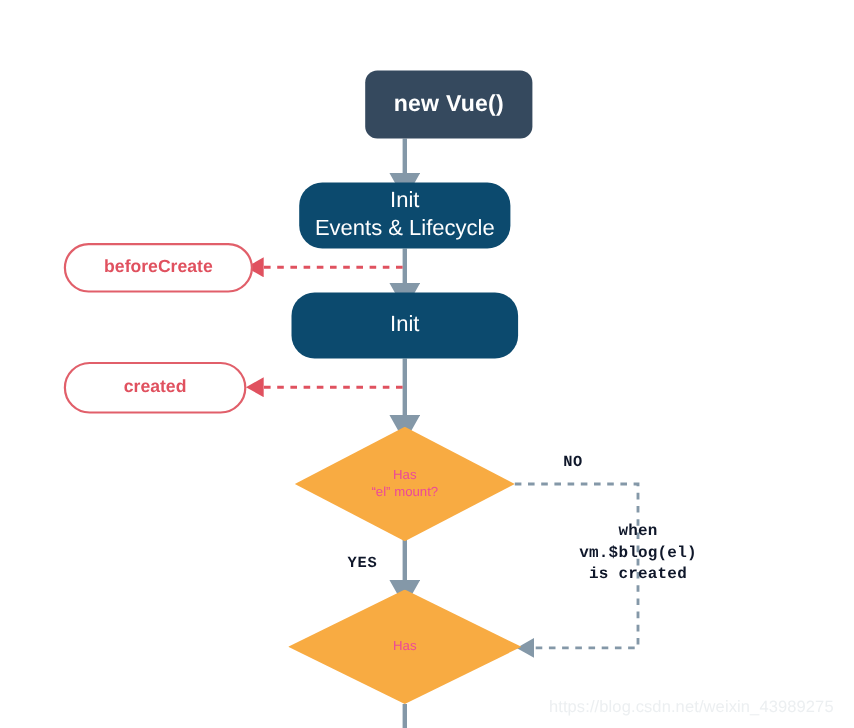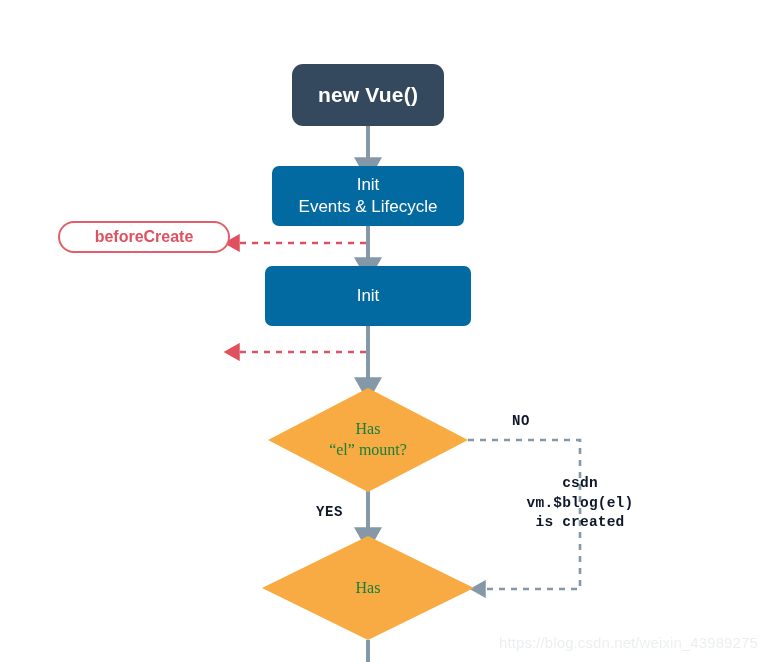--- a/index.html
+++ b/index.html
@@ -38,27 +38,28 @@
     line-height: 1.28;
   }
 
   .node-root {
     background: #35495e;
     border-radius: 11px;
     color: #ffffff;
     font-size: 21px;
     font-weight: bold;
     letter-spacing: 0.2px;
+    margin-left: 40px;
   }
 
   .node-init {
-    background: #0369a1;
-    border-radius: 7px;
+    background: #0c4a6e;
+    border-radius: 21px;
     color: #ffffff;
-    font-size: 17px;
+    font-size: 20px;
     font-weight: normal;
   }
 
   .node-hook {
     background: #ffffff;
     border: 2.5px solid #e15f6a;
     border-radius: 26px;
     color: #e0515f;
     font-size: 16px;
     font-weight: bold;
@@ -73,25 +74,24 @@
     left: 0;
     top: 0;
     width: 100%;
     height: 100%;
     background: #f8ab42;
     clip-path: polygon(50% 0%, 100% 50%, 50% 100%, 0% 50%);
   }
   .node-diamond .dia-label {
     position: relative;
     z-index: 2;
-    color: #15803d;
-    font-size: 16px;
+    color: #ec4899;
+    font-size: 12px;
     line-height: 1.3;
     white-space: nowrap;
-    font-family: Liberation Serif, serif;
   }
 
   
   .edge-label {
     position: absolute;
     color: #0f172a;
     font-size: 14px;
     font-weight: bold;
     letter-spacing: 0.6px;
     text-align: center;
@@ -157,24 +157,27 @@
       <span>Events &amp; Lifecycle</span>
     </span>
   </div>
 
   <div class="node node-init" style="left:265px; top:266px; width:206px; height:60px;">
     <span>
       <span>Init</span><br>
     </span>
   </div>
 
-  <div class="node node-hook" style="left:58px; top:221px; width:172px; height:32px;">
+  <div class="node node-hook" style="left:58px; top:221px; width:172px; height:45px;">
     <span>beforeCreate</span>
   </div>
 
+  <div class="node node-hook" style="left:58px; top:329px; width:166px; height:47px;">
+    <span>created</span>
+  </div>
 
   <div class="node node-diamond" style="left:268px; top:388px; width:200px; height:104px;">
     <span class="dia-shape"></span>
     <span class="dia-label">
       <span>Has</span><br>
       <span>“el” mount?</span>
     </span>
   </div>
 
   <div class="node node-diamond" style="left:262px; top:536px; width:212px; height:104px;">
@@ -186,21 +189,21 @@
 
   <div class="edge-label" style="left:512px; top:412px;">
     <span>NO</span>
   </div>
 
   <div class="edge-label" style="left:316px; top:503px;text-align:center;">
     <span>YES</span>
   </div>
 
   <div class="edge-label multi" style="left:510px; top:474px; width:140px;">
-    <span>csdn</span><br>
+    <span>when</span><br>
     <span>vm.$blog(el)</span><br>
     <span>is created</span>
   </div>
 
   <div class="watermark" style="left:499px; top:634px;">
     <span>https://blog.csdn.net/weixin_43989275</span>
   </div>
 
 </div>
 

